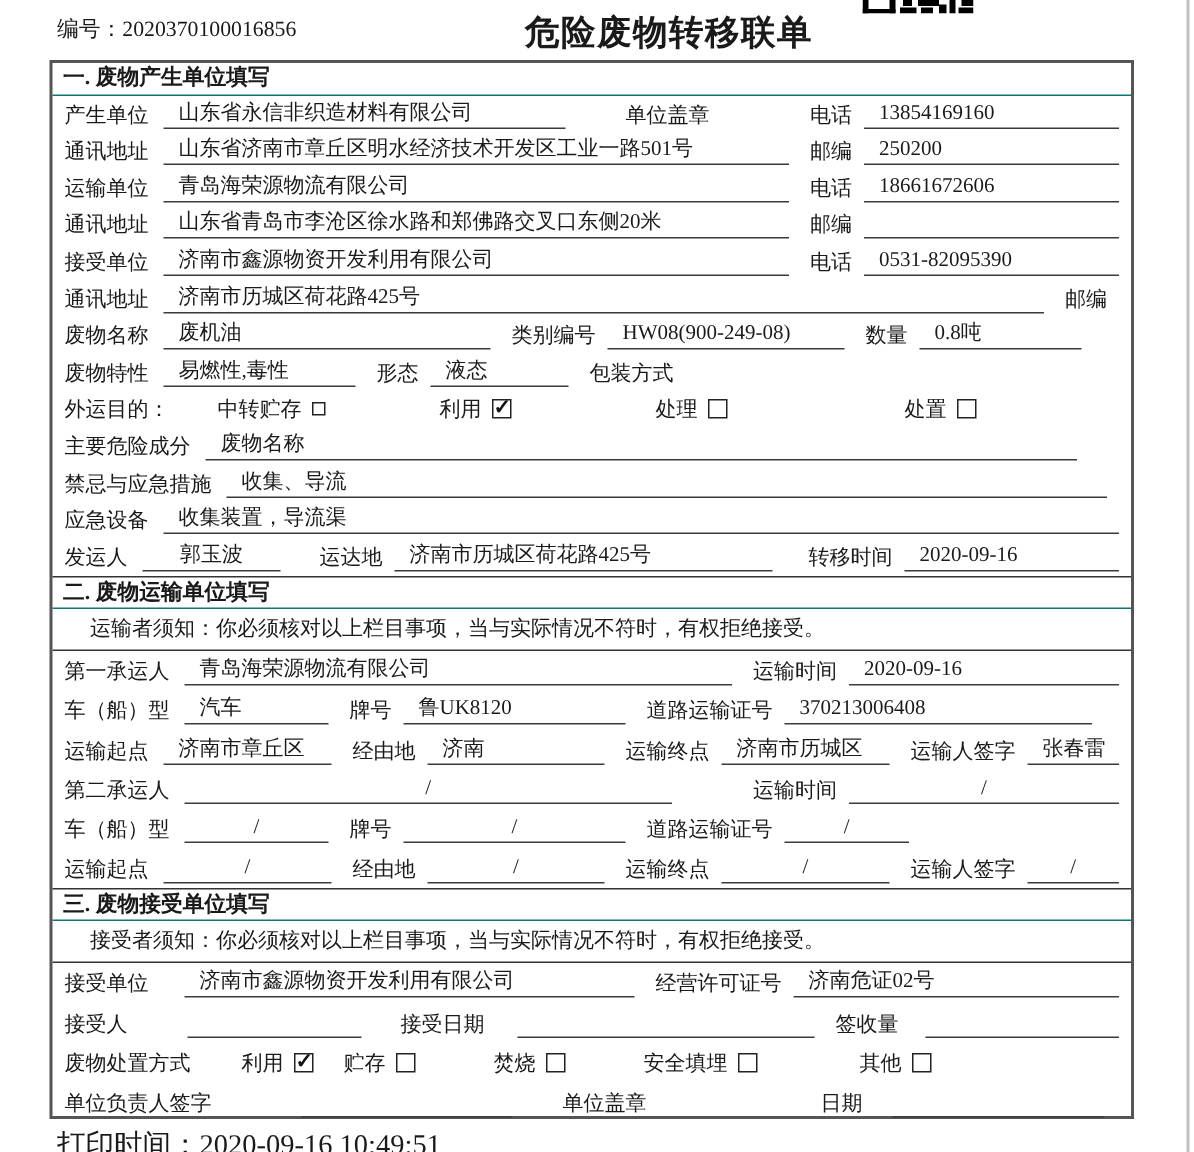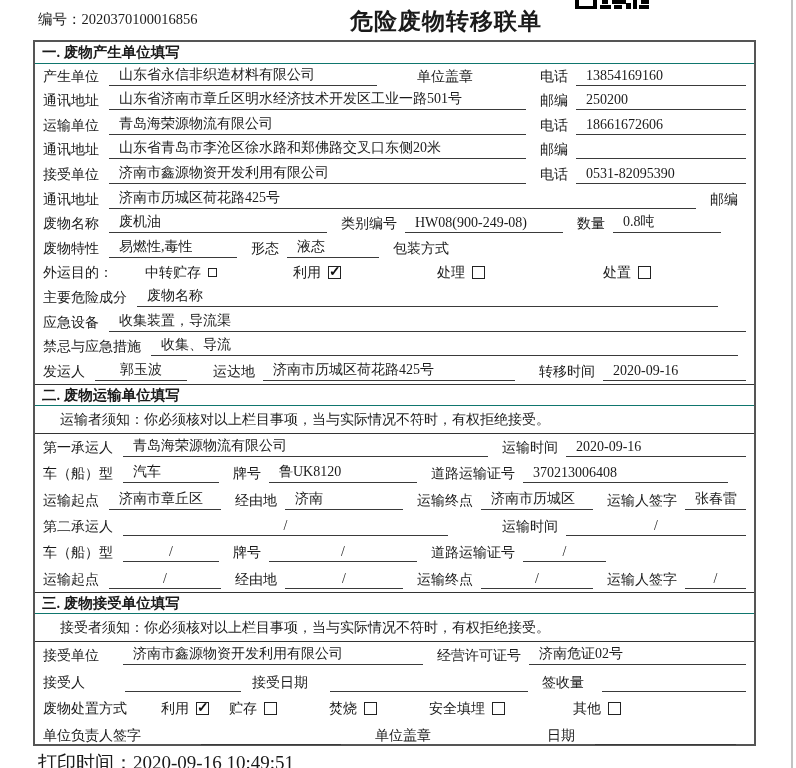--- a/index.html
+++ b/index.html
@@ -154,27 +154,27 @@
         <span class="cb"></span>
       </span>
     </div>
 
     <div class="frow">
       <span class="lbl">主要危险成分</span>
       <span class="ul grow" style="margin-right:28px">废物名称</span>
     </div>
 
     <div class="frow">
+      <span class="lbl">禁忌与应急措施</span>
+      <span class="ul grow" style="margin-right:8px">收集、导流</span>
+    </div>
+
+    <div class="frow">
       <span class="lbl">应急设备</span>
       <span class="ul grow">收集装置，导流渠</span>
-    </div>
-
-    <div class="frow">
-      <span class="lbl">禁忌与应急措施</span>
-      <span class="ul grow" style="margin-right:8px">收集、导流</span>
     </div>
 
     <div class="frow">
       <span class="lbl">发运人</span>
       <span class="ul ctr" style="width:92px">郭玉波</span>
       <span class="lbl rl" style="margin-left:26px">运达地</span>
       <span class="ul" style="width:252px">济南市历城区荷花路425号</span>
       <span class="lbl rl" style="margin-left:24px">转移时间</span>
       <span class="ul grow">2020-09-16</span>
     </div>
@@ -250,21 +250,21 @@
     <div class="frow">
       <span class="lbl">接受单位</span>
       <span class="ul" style="width:300px;margin-left:14px">济南市鑫源物资开发利用有限公司</span>
       <span class="lbl rl">经营许可证号</span>
       <span class="ul grow">济南危证02号</span>
     </div>
 
     <div class="frow">
       <span class="lbl">接受人</span>
       <span class="ul" style="width:116px;margin-left:30px"></span>
-      <span class="lbl rl" style="margin-left:11px">接受日期</span>
+      <span class="lbl rl" style="margin-left:26px">接受日期</span>
       <span class="ul" style="width:198px;margin-left:14px"></span>
       <span class="lbl rl">签收量</span>
       <span class="ul grow" style="margin-left:10px"></span>
     </div>
 
     <div class="frow">
       <span class="lbl">废物处置方式</span>
       <span class="opt" style="margin-left:24px">
         <span class="opt-label">利用</span>
         <span class="cb checked"></span>

